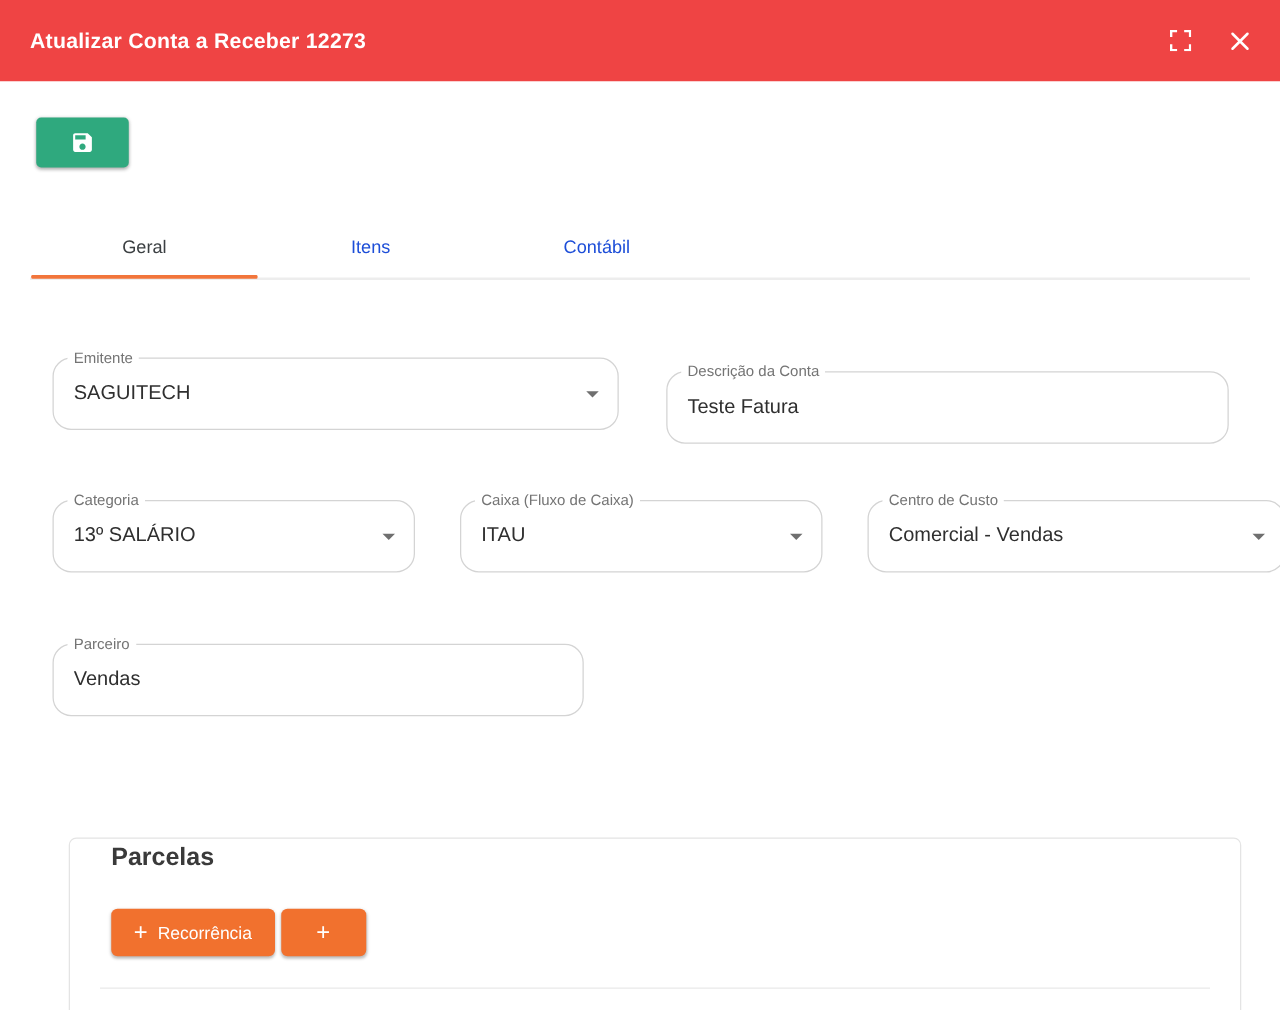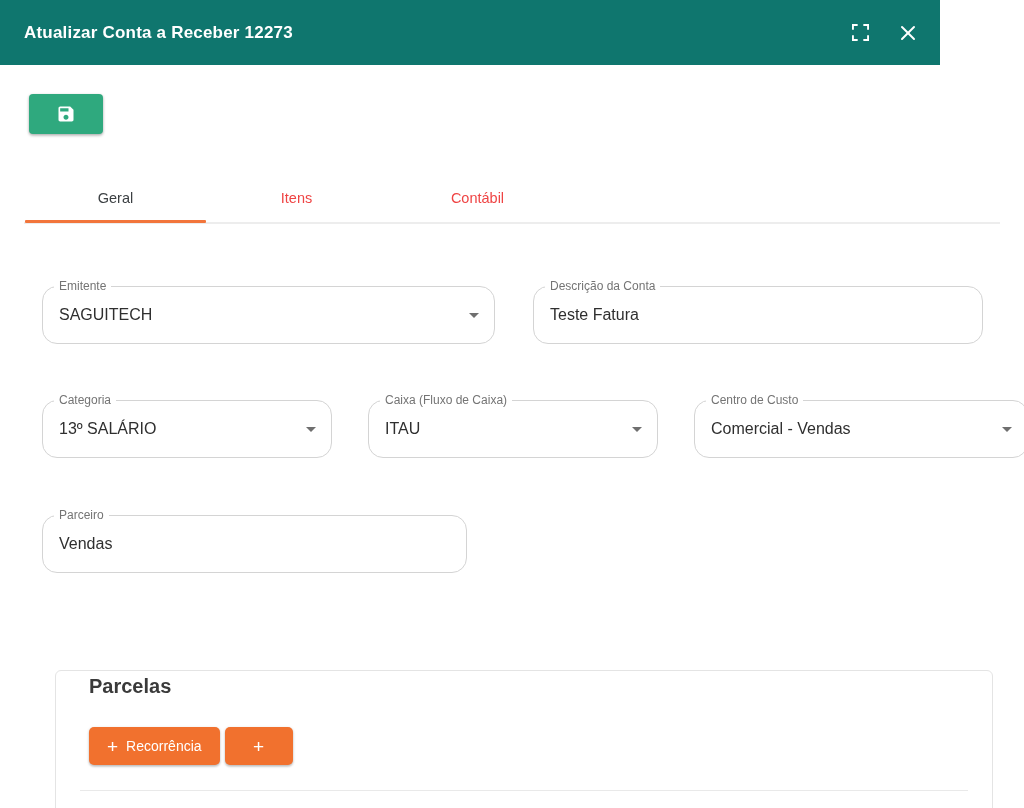--- a/index.html
+++ b/index.html
@@ -7,22 +7,22 @@
   body {
     position:relative;
     background:#ffffff;
     font-family:"Liberation Sans", sans-serif;
     overflow:hidden;
     color:#333;
   }
 
   
   .modal-header {
-    position:absolute; top:0; left:0; width:940px; height:65px;
-    background:#0f766e;
+    position:absolute; top:0; left:0; width:1024px; height:65px;
+    background:#ef4444;
     display:flex; align-items:center;
     padding:0 24px;
   }
   .modal-title {
     color:#ffffff; font-size:17px; font-weight:700; letter-spacing:.2px;
   }
   .header-actions {
     position:absolute; right:22px; top:0; height:65px;
     display:flex; align-items:center; gap:28px;
   }
@@ -41,21 +41,21 @@
   }
 
   
   .tabs {
     position:absolute; left:25px; top:174px;
     display:flex;
   }
   .tab {
     width:181px; height:48px;
     display:flex; align-items:center; justify-content:center;
-    font-size:14.5px; font-weight:500; color:#ef4444;
+    font-size:14.5px; font-weight:500; color:#1d4ed8;
     cursor:pointer;
   }
   .tab.active { color:#3c4043; }
   .tabs-divider {
     position:absolute; left:24px; top:222px; width:976px; height:2px;
     background:#ededed;
   }
   .tab-indicator {
     position:absolute; left:25px; top:220px; width:181px; height:3px;
     background:#F2753B; border-radius:1px;
@@ -75,21 +75,21 @@
     position:absolute; left:16px; top:50%; transform:translateY(-50%);
     font-size:16px; color:#2f2f2f; white-space:nowrap;
   }
   .field .arrow {
     position:absolute; right:15px; top:50%; transform:translateY(-40%);
     width:0; height:0;
     border-left:5px solid transparent; border-right:5px solid transparent;
     border-top:5.5px solid #6f6f6f;
   }
   #field-emitente  { left:42px;  top:286px; width:453px; }
-  #field-descricao { left:533px; top:286px; width:450px; }
+  #field-descricao { left:533px; top:297px; width:450px; }
   #field-categoria { left:42px;  top:400px; width:290px; }
   #field-caixa     { left:368px; top:400px; width:290px; }
   #field-centro    { left:694px; top:400px; width:334px; }
   #field-parceiro  { left:42px;  top:515px; width:425px; }
 
   
   .parcelas-card {
     position:absolute; left:55px; top:670px; width:938px; height:170px;
     border:1px solid #e4e4e4; border-radius:6px; background:#fff;
   }

